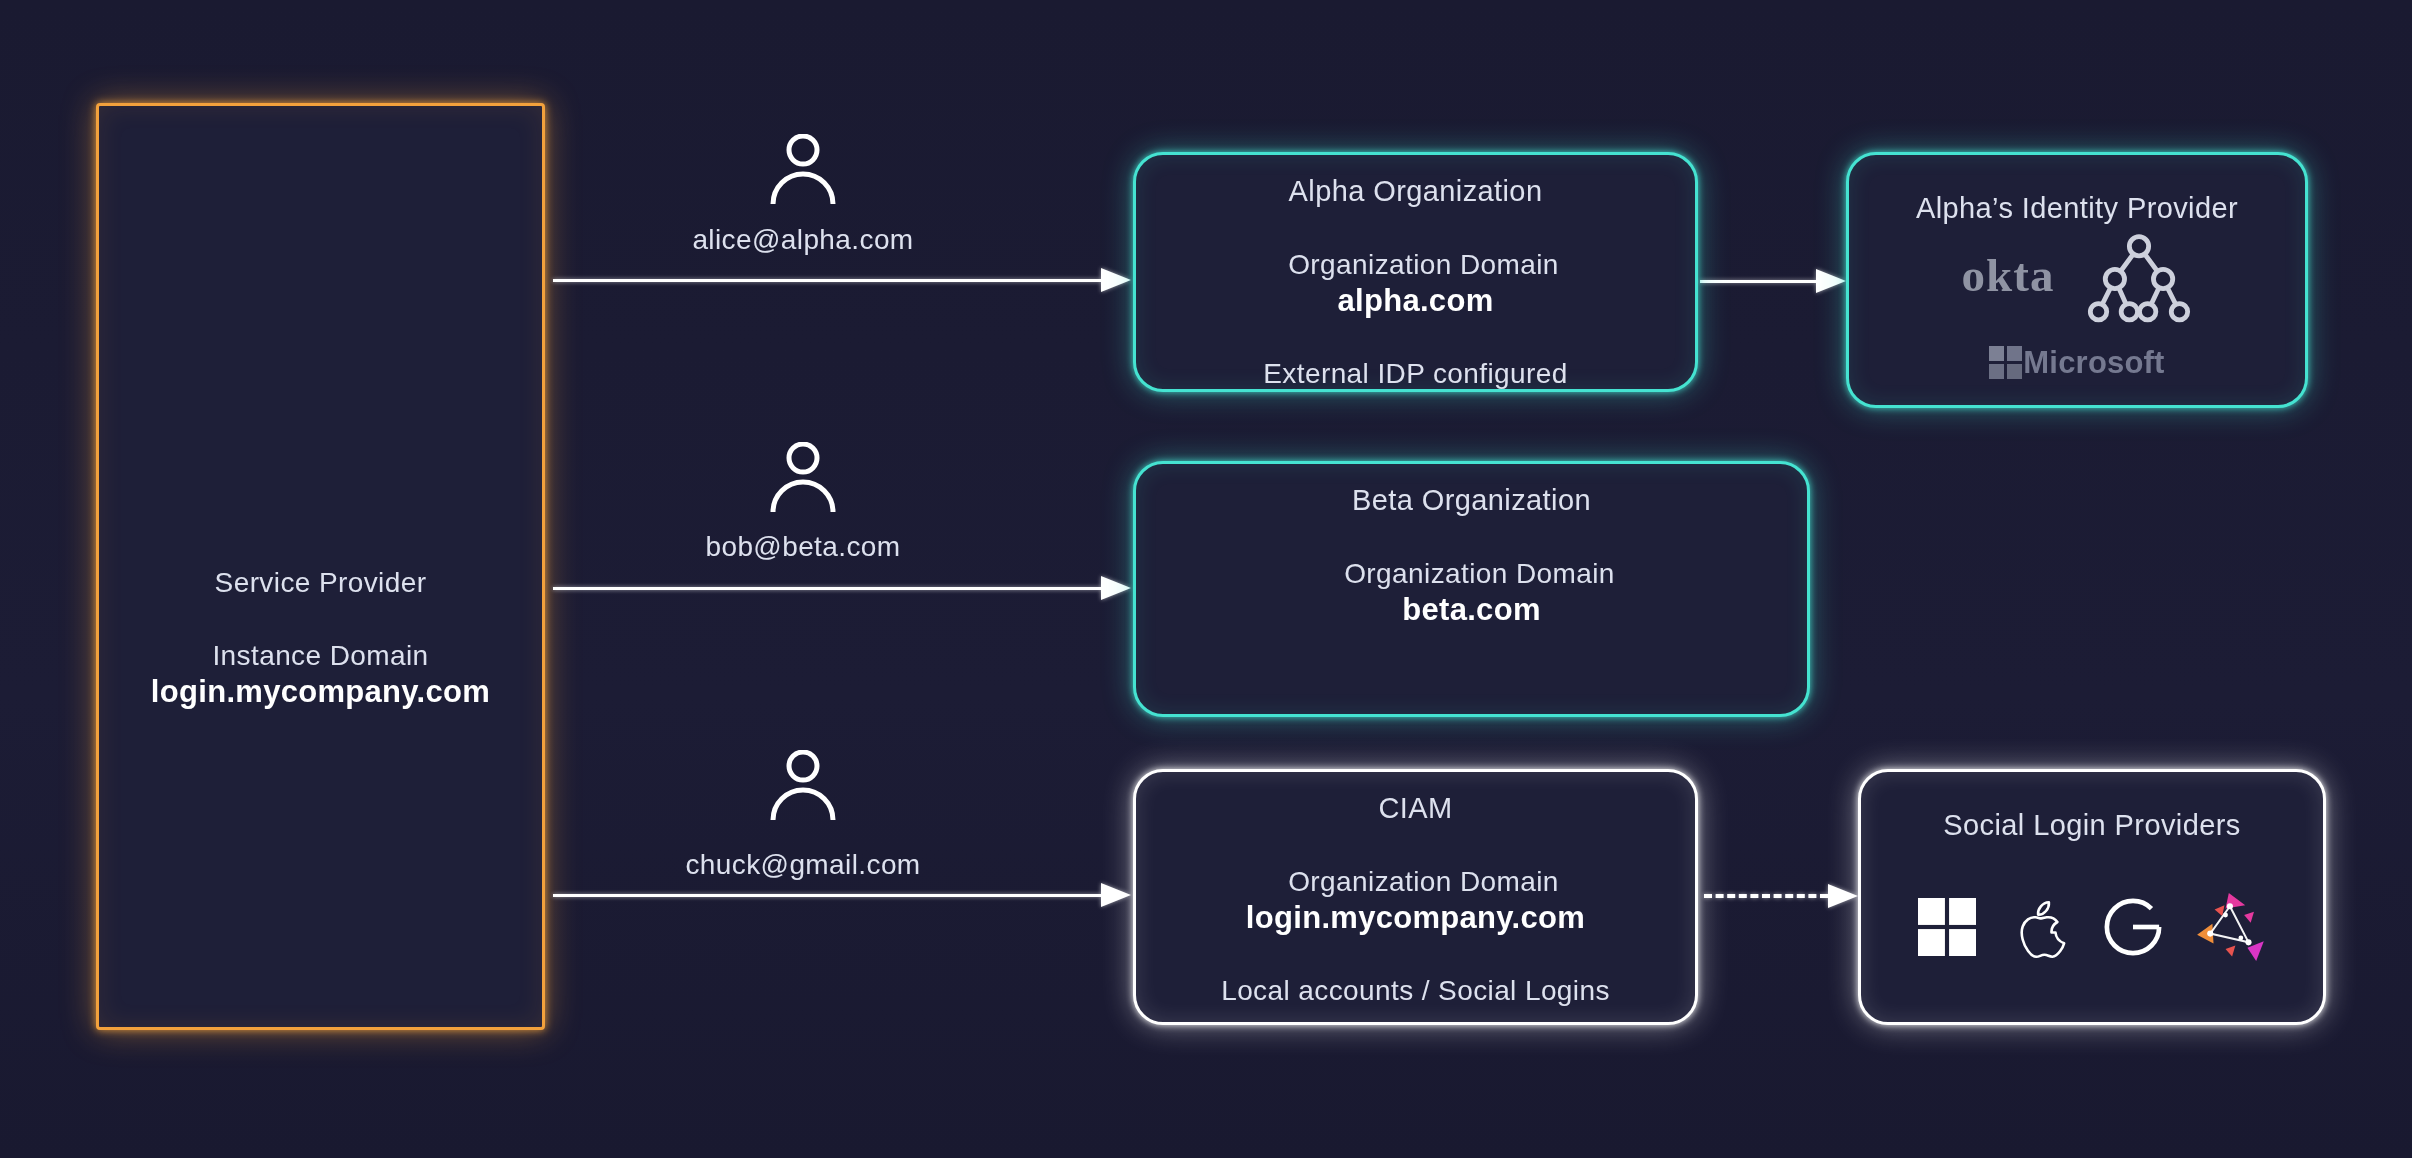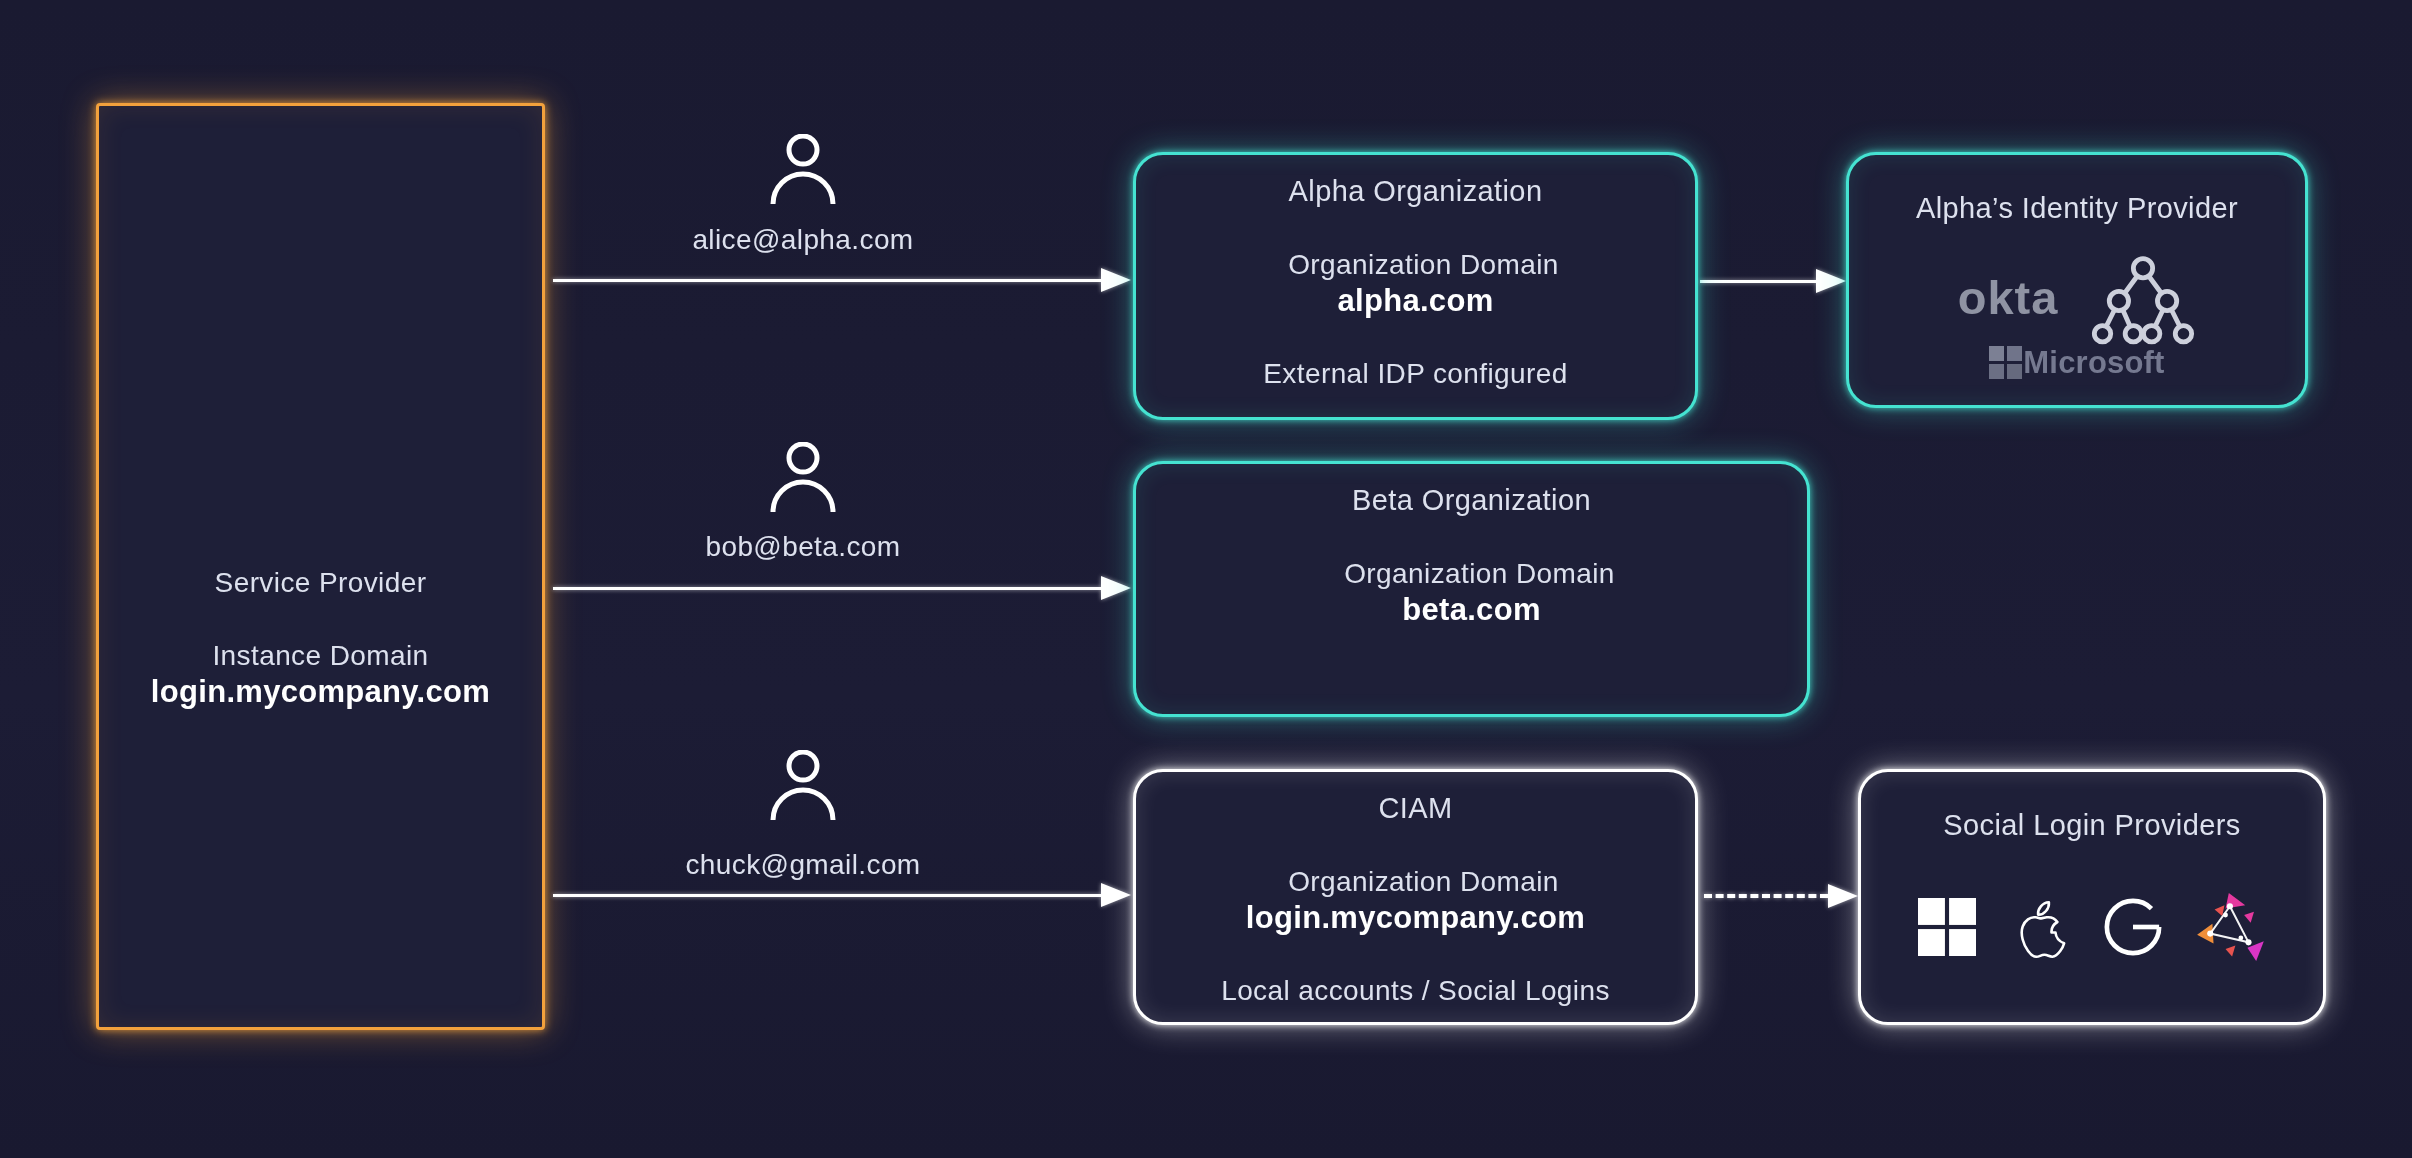--- a/index.html
+++ b/index.html
@@ -31,21 +31,21 @@
   .sp-domlabel{top:533px;}
   .sp-domain{top:567px;}
   
   .org-title{top:19px;font-size:29px;}
   .org-domlabel{top:93px;padding-left:8px;}
   .org-domain{top:127px;}
   .org-note{top:202px;}
   
   .idp-title,.social-title{top:36px;font-size:29px;}
   .logo-row{position:absolute;left:0;width:100%;display:flex;justify-content:center;align-items:center;}
-  .idp-main-row{top:98px;height:96px;gap:32px;}
+  .idp-main-row{top:76px;height:96px;gap:32px;font-family:Liberation Serif, serif;}
   .idp-ms-row{top:186px;height:44px;}
   .okta-word{font-weight:700;font-size:47px;letter-spacing:1px;color:#8f93a3;line-height:47px;padding-bottom:8px;}
   .ms-label{font-weight:600;font-size:31px;color:#757990;letter-spacing:.2px;}
   .social-icons-row{top:117px;height:76px;gap:30px;}
   
   .user-email{position:absolute;width:480px;text-align:center;font-size:28px;letter-spacing:.4px;color:var(--text,#dde1ee);}
   .user-icon{position:absolute;width:76px;height:72px;}
   
   .arrow{position:absolute;display:flex;align-items:center;filter:drop-shadow(0 0 2px rgba(255,255,255,.55));}
   .arrow .line{flex:1;height:3px;background:#ffffff;}
@@ -94,21 +94,21 @@
 </div>
 <div class="arrow" style="left:1700px;top:268px;width:146px;height:26px;">
   <div class="line"></div>
     <div class="head"></div>
 </div>
 <div class="arrow" style="left:1704px;top:883px;width:154px;height:26px;">
   <div class="line dashed"></div>
     <div class="head"></div>
 </div>
 
-<div class="box teal" style="left:1133px;top:152px;width:565px;height:268px;">
+<div class="box teal" style="left:1133px;top:152px;width:565px;height:240px;">
   <div class="t-line org-title">Alpha Organization</div>
   <div class="t-line org-domlabel">Organization Domain</div>
   <div class="t-line t-bold org-domain">alpha.com</div>
   <div class="t-line org-note">External IDP configured</div>
 </div>
 
 <div class="box teal" style="left:1133px;top:461px;width:677px;height:256px;">
   <div class="t-line org-title">Beta Organization</div>
   <div class="t-line org-domlabel">Organization Domain</div>
   <div class="t-line t-bold org-domain">beta.com</div>

